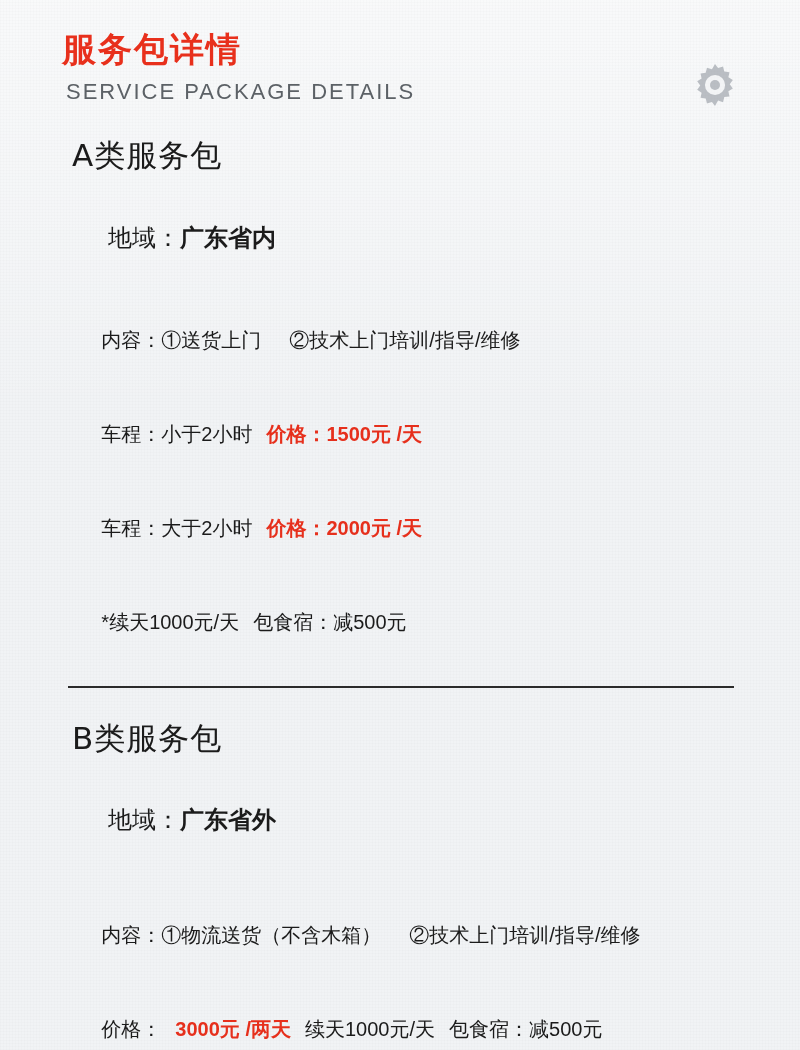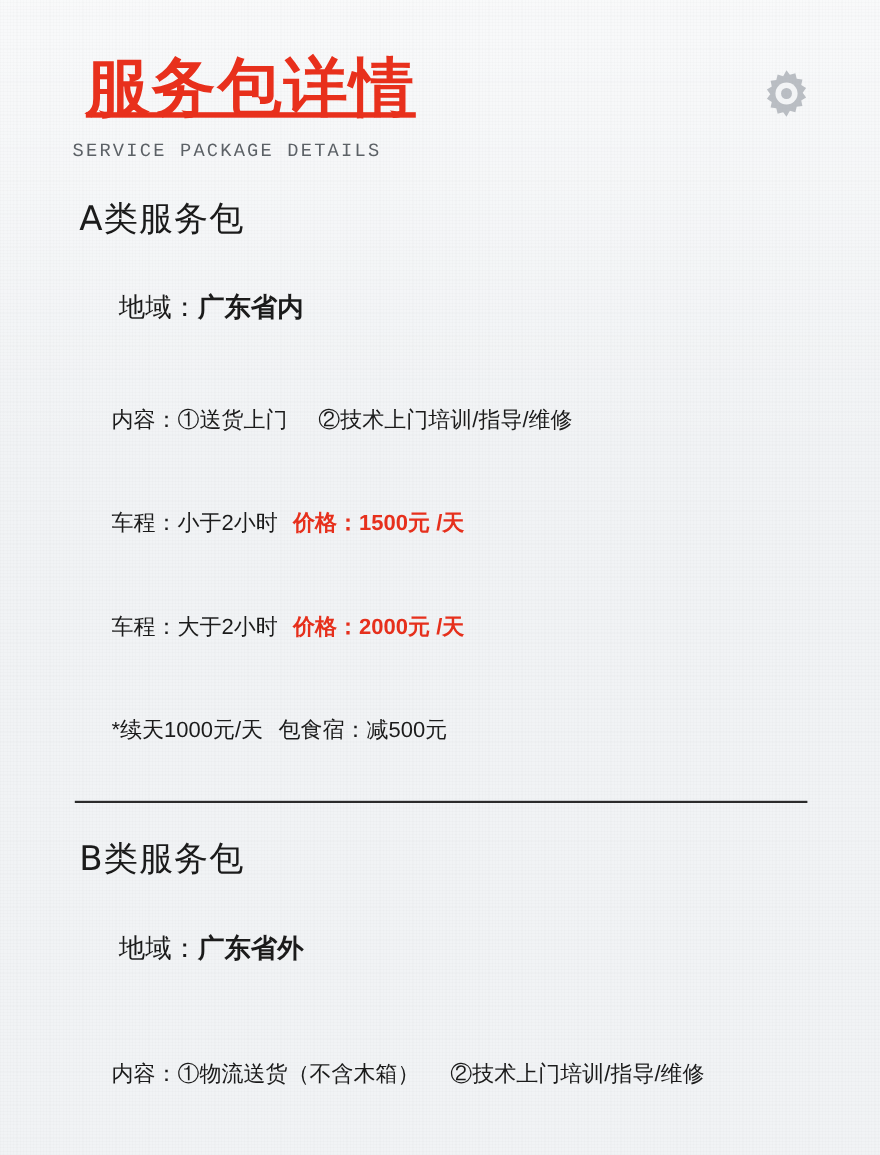--- a/index.html
+++ b/index.html
@@ -35,30 +35,29 @@
       repeating-linear-gradient(0deg, rgba(0,0,0,0.012) 0px, rgba(0,0,0,0.012) 1px, rgba(255,255,255,0) 1px, rgba(255,255,255,0) 3px),
       repeating-linear-gradient(90deg, rgba(0,0,0,0.012) 0px, rgba(0,0,0,0.012) 1px, rgba(255,255,255,0) 1px, rgba(255,255,255,0) 3px);
   }
   .header {
     position: relative;
     padding-top: 30px;
   }
   .main-title {
     font-family: "DejaVu Sans", sans-serif;
     font-weight: bold;
-    font-size: 58px;
+    font-size: 34px;
     letter-spacing: 2px;
     color: #e8301c;
     line-height: 1.15;
-    margin: 16px;
-    text-decoration: underline;
+    margin: 0;
   }
   .sub-title {
-    font-family: Liberation Mono, monospace;
-    font-size: 17px;
+    font-family: Liberation Sans, sans-serif;
+    font-size: 22px;
     letter-spacing: 2.0px;
     color: #5c6166;
     margin: 10px 0 0 4px;
   }
   .gear {
     position: absolute;
     top: 62px;
     right: 0px;
     width: 46px;
     height: 46px;

